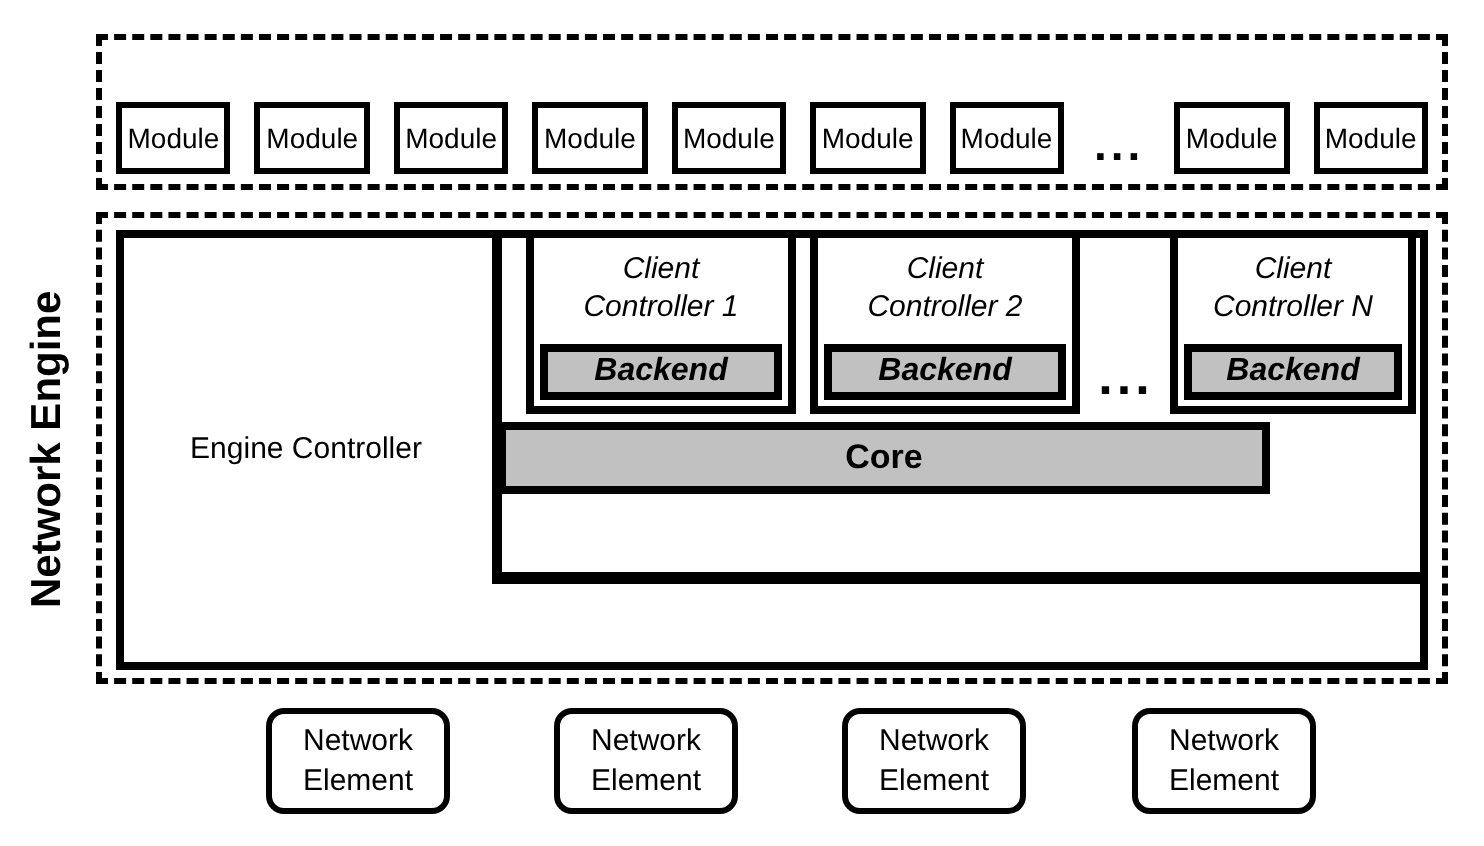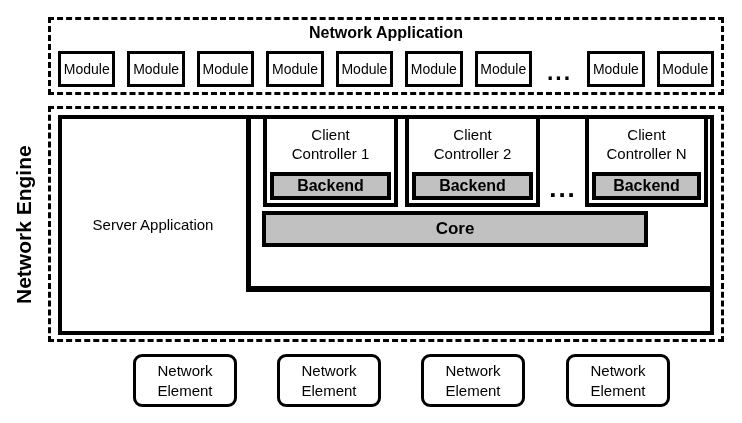--- a/index.html
+++ b/index.html
@@ -40,84 +40,83 @@
   #server-box{left:58px;top:115px;width:656px;height:220px;border:4px solid #000;background:#fff;}
   #server-label{
     left:62px;top:119px;width:182px;height:210px;
     display:flex;align-items:center;justify-content:center;font-size:15px;
   }
   #server-wall{
     left:246px;top:115px;width:468px;height:177px;
     border-left:5px solid #000;border-bottom:6px solid #000;
   }
 
-  .client{border:4px solid #000;background:#fff;top:115px;height:92px;}
+  .client{border:4px solid #000;background:#fff;top:115px;height:92px;font-style:italic;}
   .client-title{
     margin-top:7px;text-align:center;font-size:15px;line-height:1.25;white-space:pre-line;
   }
   .backend{
     position:absolute;box-sizing:border-box;left:3px;right:3px;bottom:3px;height:28px;
     border:4px solid #000;background:#c1c1c1;
     display:flex;align-items:center;justify-content:center;
     font-weight:bold;font-size:16px;
   }
   #client-1{left:263px;width:135px;}
   #client-2{left:405px;width:135px;}
   #client-n{left:585px;width:123px;}
   #client-dots{
     left:541px;top:168px;width:44px;height:36px;
     display:flex;align-items:flex-end;justify-content:center;
     font-weight:bold;font-size:26px;letter-spacing:2px;
   }
 
   .bar{
-    left:262px;width:386px;border:4px solid #000;background:#c1c1c1;
+    left:249px;width:386px;border:4px solid #000;background:#c1c1c1;
     display:flex;align-items:center;justify-content:center;
     font-weight:bold;font-size:17px;
   }
   #core-bar{top:211px;height:36px;}
   #shim-bar{top:251px;height:37px;}
 
   
   .net-el{
-    top:354px;width:104px;height:53px;border:3px solid #000;border-radius:9px;background:#fff;
+    top:354px;width:92px;height:53px;border:3px solid #000;border-radius:9px;background:#fff;
     display:flex;align-items:center;justify-content:center;
     font-size:15px;line-height:1.3;text-align:center;white-space:pre-line;
   }
   #net-el-1{left:133px;}
   #net-el-2{left:277px;}
   #net-el-3{left:421px;}
   #net-el-4{left:566px;}
 </style>
 </head>
 <body>
 
 <div id="canvas">
 
   <div id="app-box" class="abs dashed">
-    <div id="app-title" class="abs">Network Application</div>
     <div id="module-row" class="abs">
       <div class="module">Module</div>
       <div class="module">Module</div>
       <div class="module">Module</div>
       <div class="module">Module</div>
       <div class="module">Module</div>
       <div class="module">Module</div>
       <div class="module">Module</div>
       <div class="hdots">...</div>
       <div class="module">Module</div>
       <div class="module">Module</div>
     </div>
   </div>
 
   <div id="engine-label" class="abs">Network Engine</div>
   <div id="engine-box" class="abs dashed"></div>
 
   <div id="server-box" class="abs"></div>
-  <div id="server-label" class="abs">Server Application</div>
+  <div id="server-label" class="abs">Engine Controller</div>
   <div id="server-wall" class="abs"></div>
 
   <div id="client-1" class="abs client">
     <div class="client-title">Client
 Controller 1</div>
     <div class="backend">Backend</div>
   </div>
   <div id="client-2" class="abs client">
     <div class="client-title">Client
 Controller 2</div>

